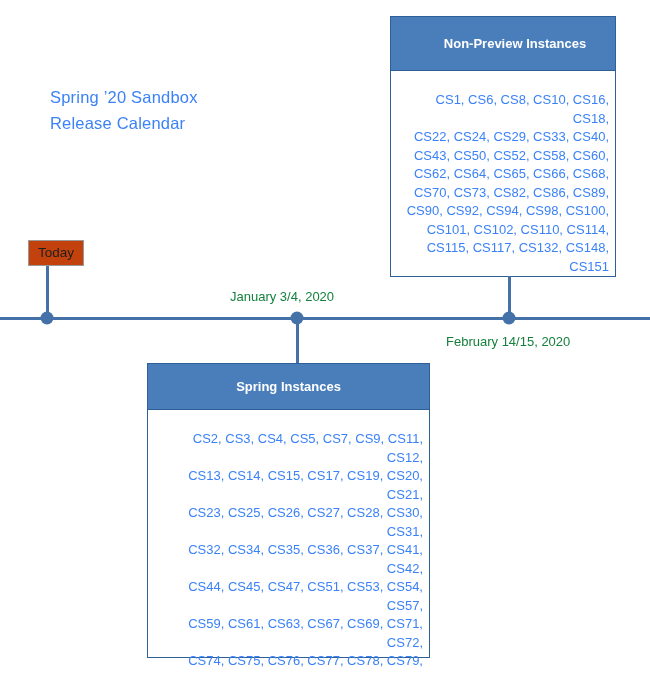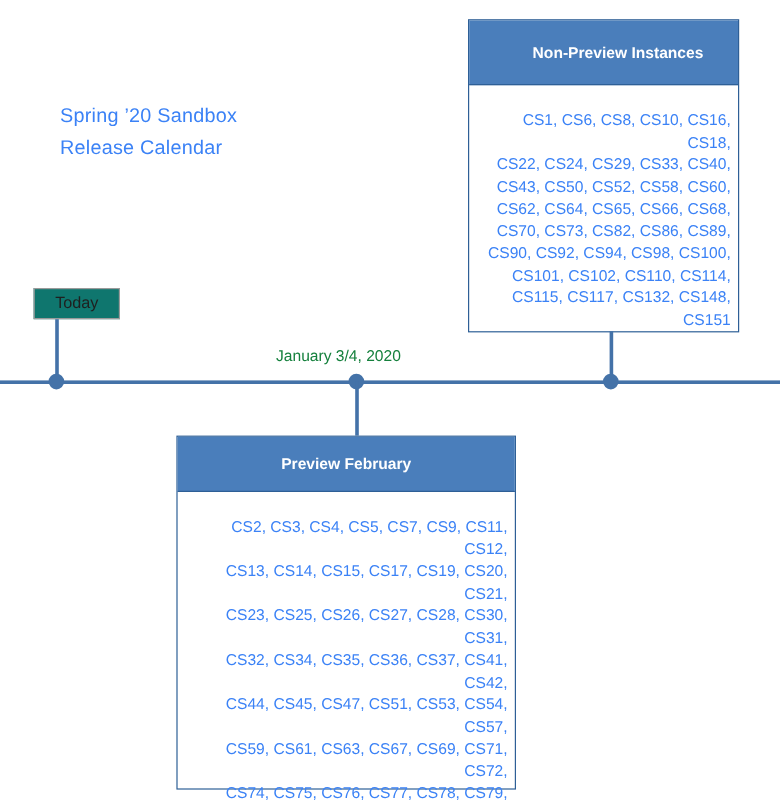--- a/index.html
+++ b/index.html
@@ -59,25 +59,25 @@
   }
   #connector-today    { left: 46px;  top: 266px; height: 52px; }
   #connector-january  { left: 296px; top: 318px; height: 46px; }
   #connector-february { left: 508px; top: 276px; height: 42px; }
 
   
   #today-callout {
     position: absolute;
     left: 28px;
     top: 240px;
-    width: 72px;
+    width: 56px;
     height: 26px;
     box-sizing: border-box;
     border: 1px solid #9a9a9a;
-    background: #0f766e;
+    background: #c2410c;
     color: #1f1f1f;
     font-size: 13.5px;
     line-height: 24px;
     text-align: center;
   }
 
   
   .date-label {
     position: absolute;
     color: #15803d;
@@ -159,25 +159,26 @@
   <div id="today-callout">Today</div>
   <div class="connector" id="connector-today"></div>
 
   <div id="timeline-axis"></div>
 
   <div class="timeline-dot" id="milestone-dot-today"></div>
   <div class="timeline-dot" id="milestone-dot-january"></div>
   <div class="timeline-dot" id="milestone-dot-february"></div>
 
   <div class="date-label" id="date-label-january">January 3/4, 2020</div>
+  <div class="date-label" id="date-label-february">February 14/15, 2020</div>
 
   <div class="connector" id="connector-january"></div>
 
   <div class="instance-box" id="preview-box">
-    <div class="instance-box-header">Preview February</div>
+    <div class="instance-box-header">Spring Instances</div>
     <div class="instance-box-body">CS2, CS3, CS4, CS5, CS7, CS9, CS11, CS12,
 CS13, CS14, CS15, CS17, CS19, CS20, CS21,
 CS23, CS25, CS26, CS27, CS28, CS30, CS31,
 CS32, CS34, CS35, CS36, CS37, CS41, CS42,
 CS44, CS45, CS47, CS51, CS53, CS54, CS57,
 CS59, CS61, CS63, CS67, CS69, CS71, CS72,
 CS74, CS75, CS76, CS77, CS78, CS79, CS80,
 CS81, CS83, CS84, CS85, CS87, CS88, CS91,
 CS93, CS95, CS96, CS97, CS99, CS103,
 CS104, CS105, CS106, CS107, CS108,

